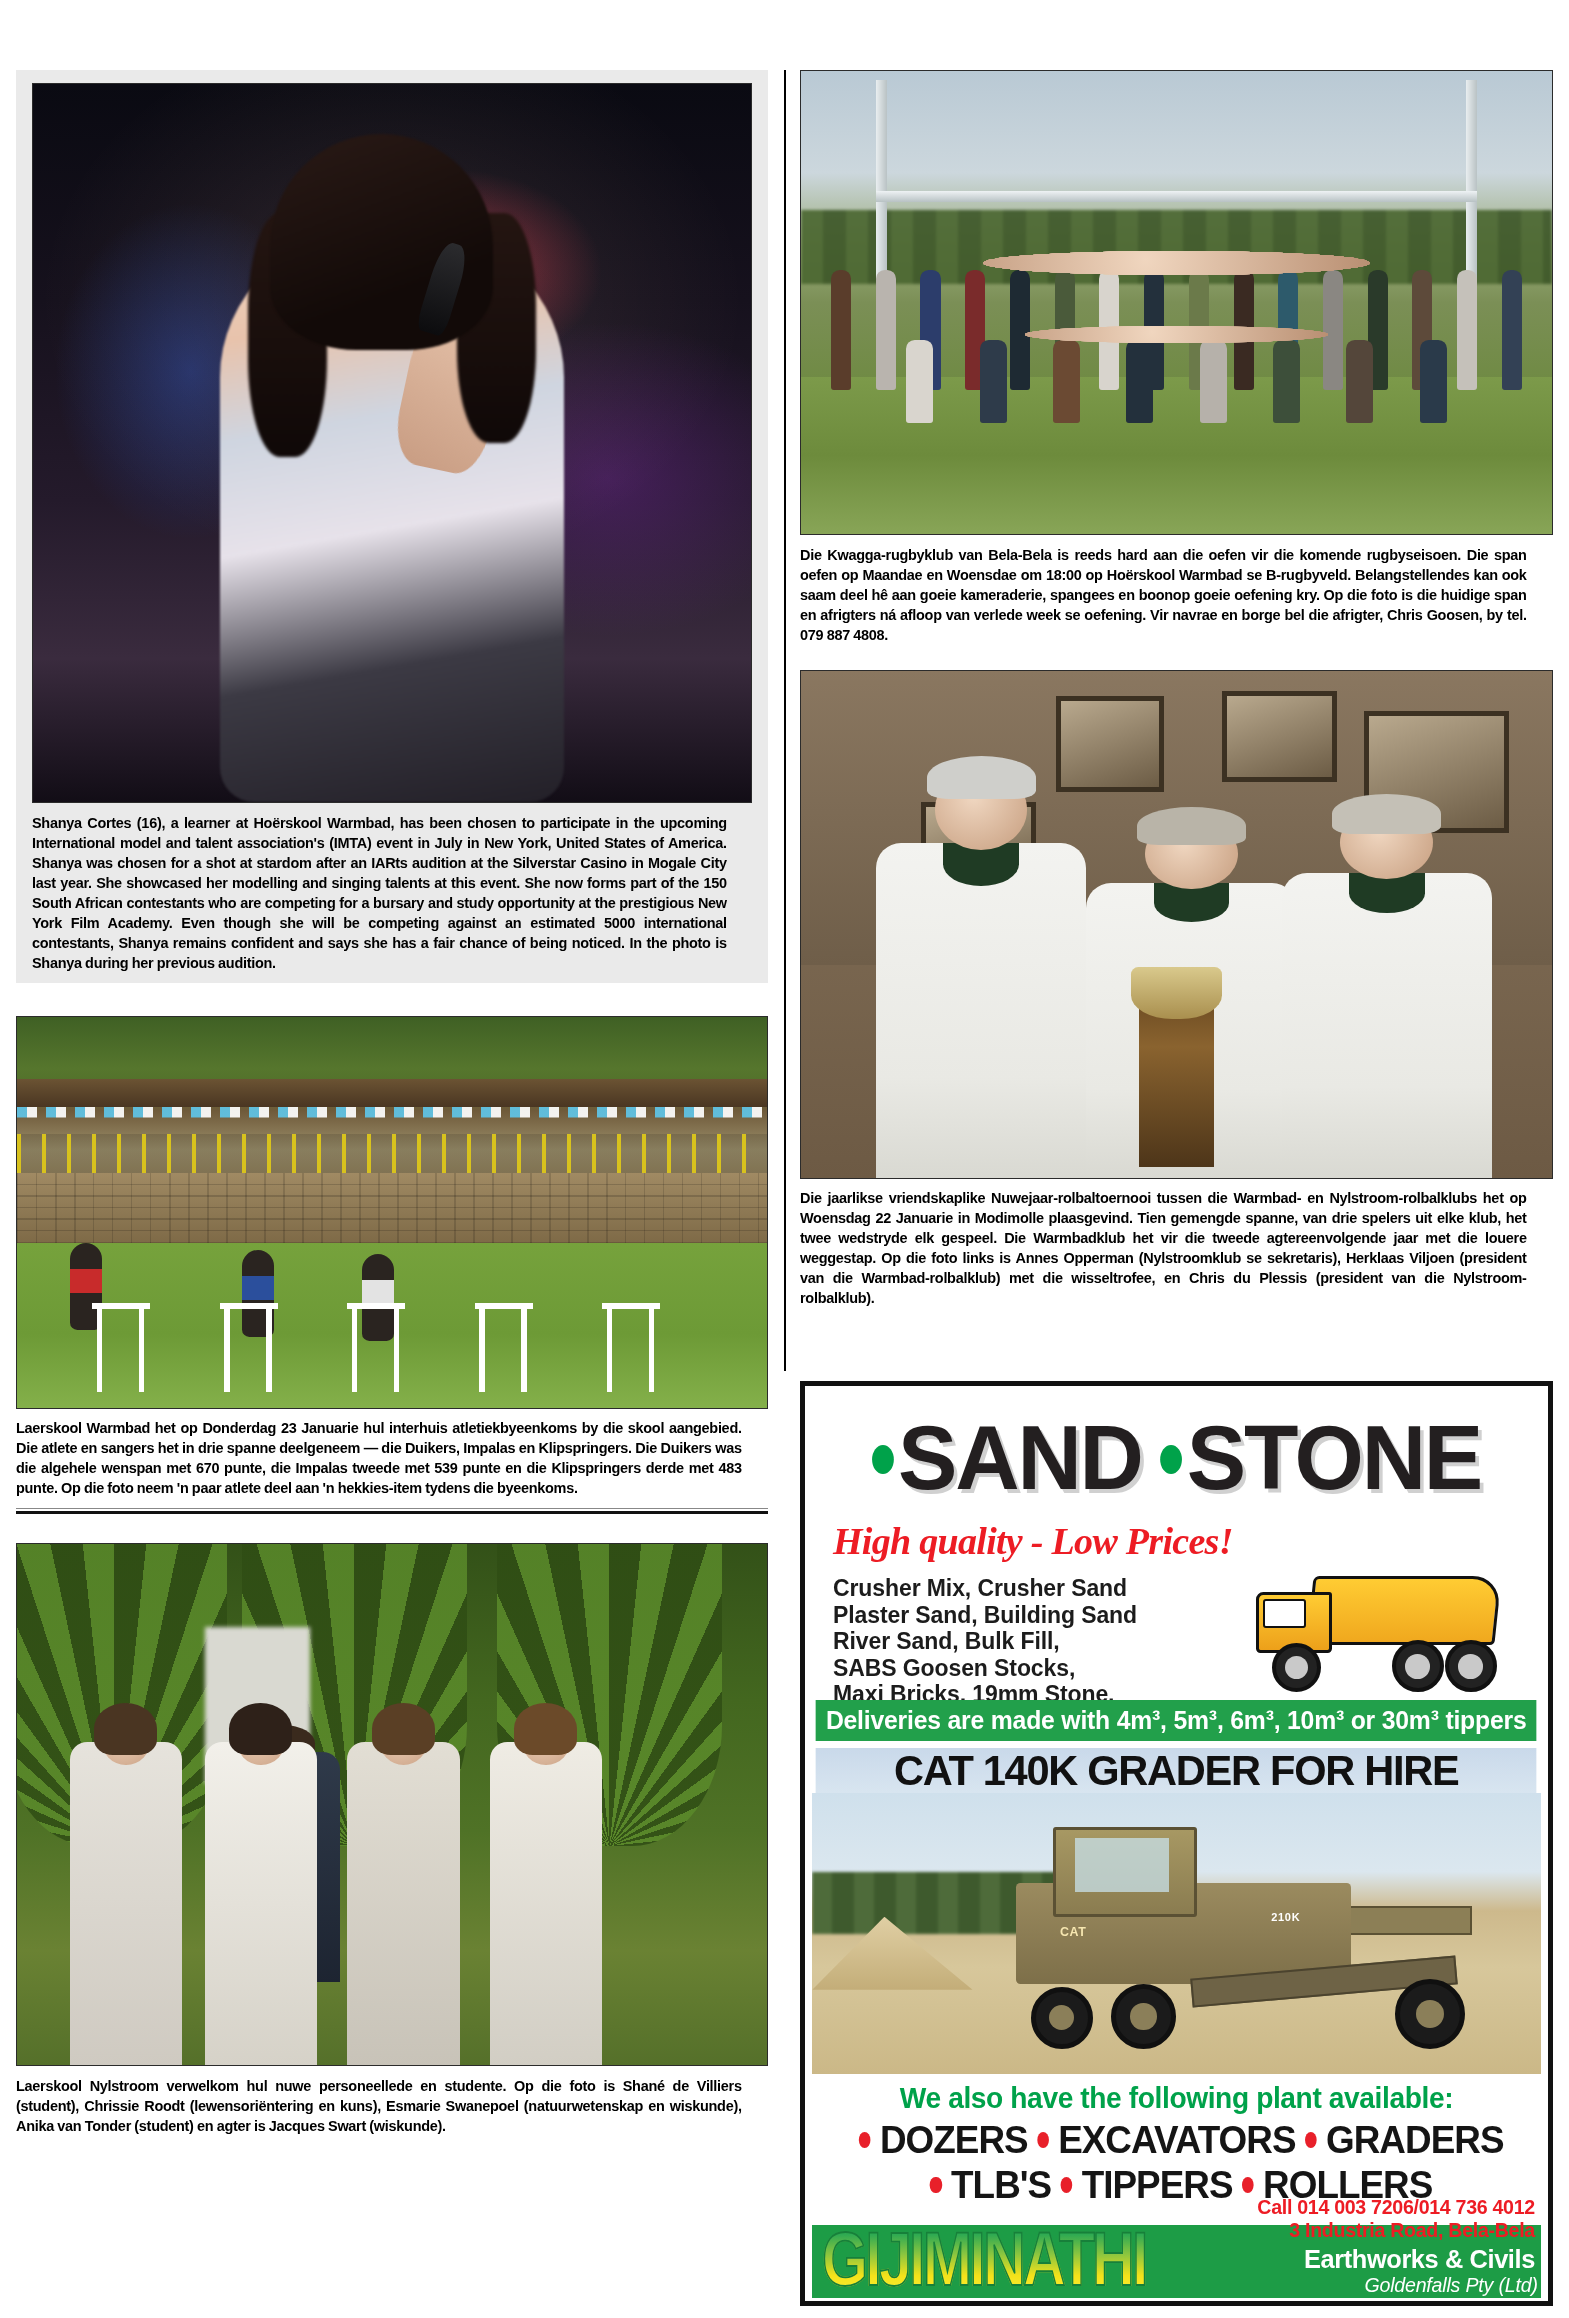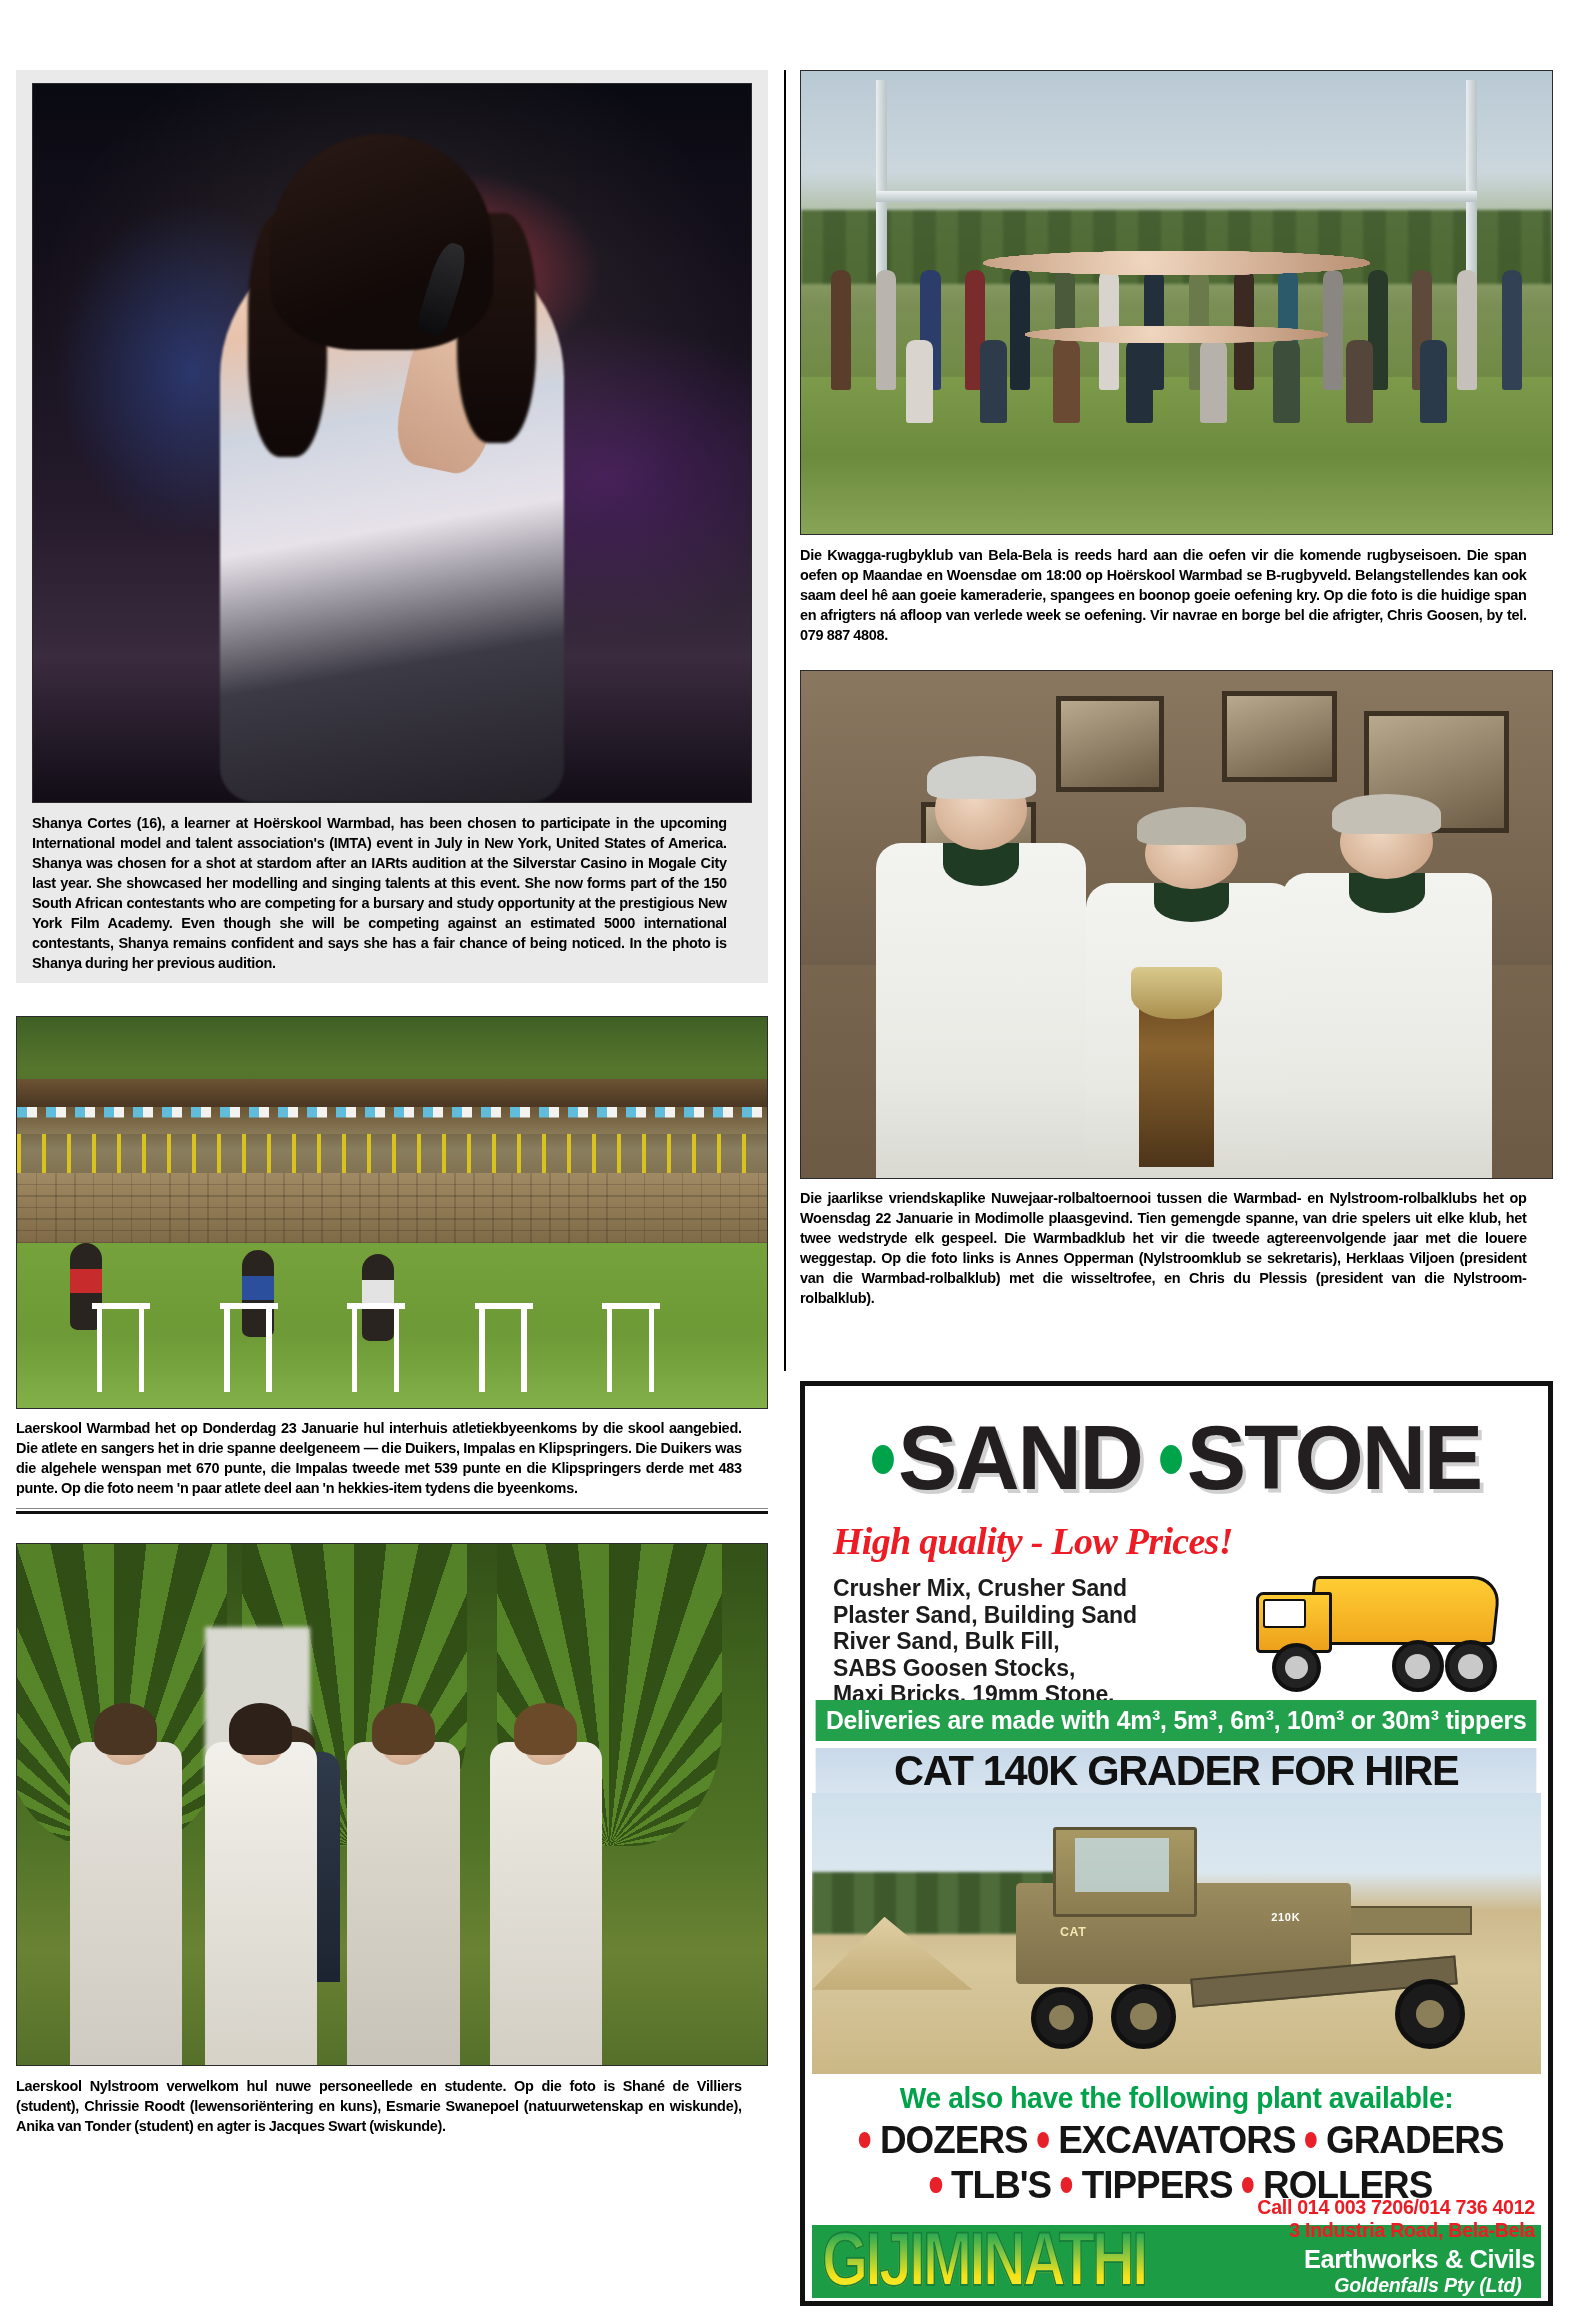--- a/index.html
+++ b/index.html
@@ -255,22 +255,22 @@
     font-weight:bold;font-size:76px;line-height:76px;letter-spacing:-3.6px;
     background:linear-gradient(180deg,#1d9c46 0%,#2faa52 18%,#8cc63f 44%,#f4e21a 72%,#f9ef3a 100%);
     -webkit-background-clip:text;background-clip:text;color:transparent;
     -webkit-text-stroke:1.8px #17803a;
     transform:scaleX(0.78);transform-origin:left bottom;white-space:nowrap;
   }
   .gj-call{position:absolute;right:5.8px;top:2.9px;text-align:right;
     color:#ed1c24;font-weight:bold;font-size:19.6px;line-height:23px;letter-spacing:-0.3px;white-space:nowrap;}
   .gj-ew{position:absolute;right:5.8px;top:52px;text-align:right;color:#fff;
     font-weight:bold;font-size:25.4px;line-height:28px;letter-spacing:-0.4px;white-space:nowrap;}
-  .gj-gf{position:absolute;right:19px;top:81px;text-align:right;color:#fff;
-    font-weight:bold;font-style:italic;font-size:19.6px;line-height:22px;letter-spacing:-0.2px;white-space:nowrap;}
+  .gj-gf{position:absolute;right:3px;top:81px;text-align:right;color:#fff;
+    font-weight:normal;font-style:italic;font-size:19.6px;line-height:22px;letter-spacing:-0.2px;white-space:nowrap;}
 </style>
 </head>
 <body>
 
 <div class="page">
 
 
   <div class="col-divider"></div>
 
   <div class="col-left">

